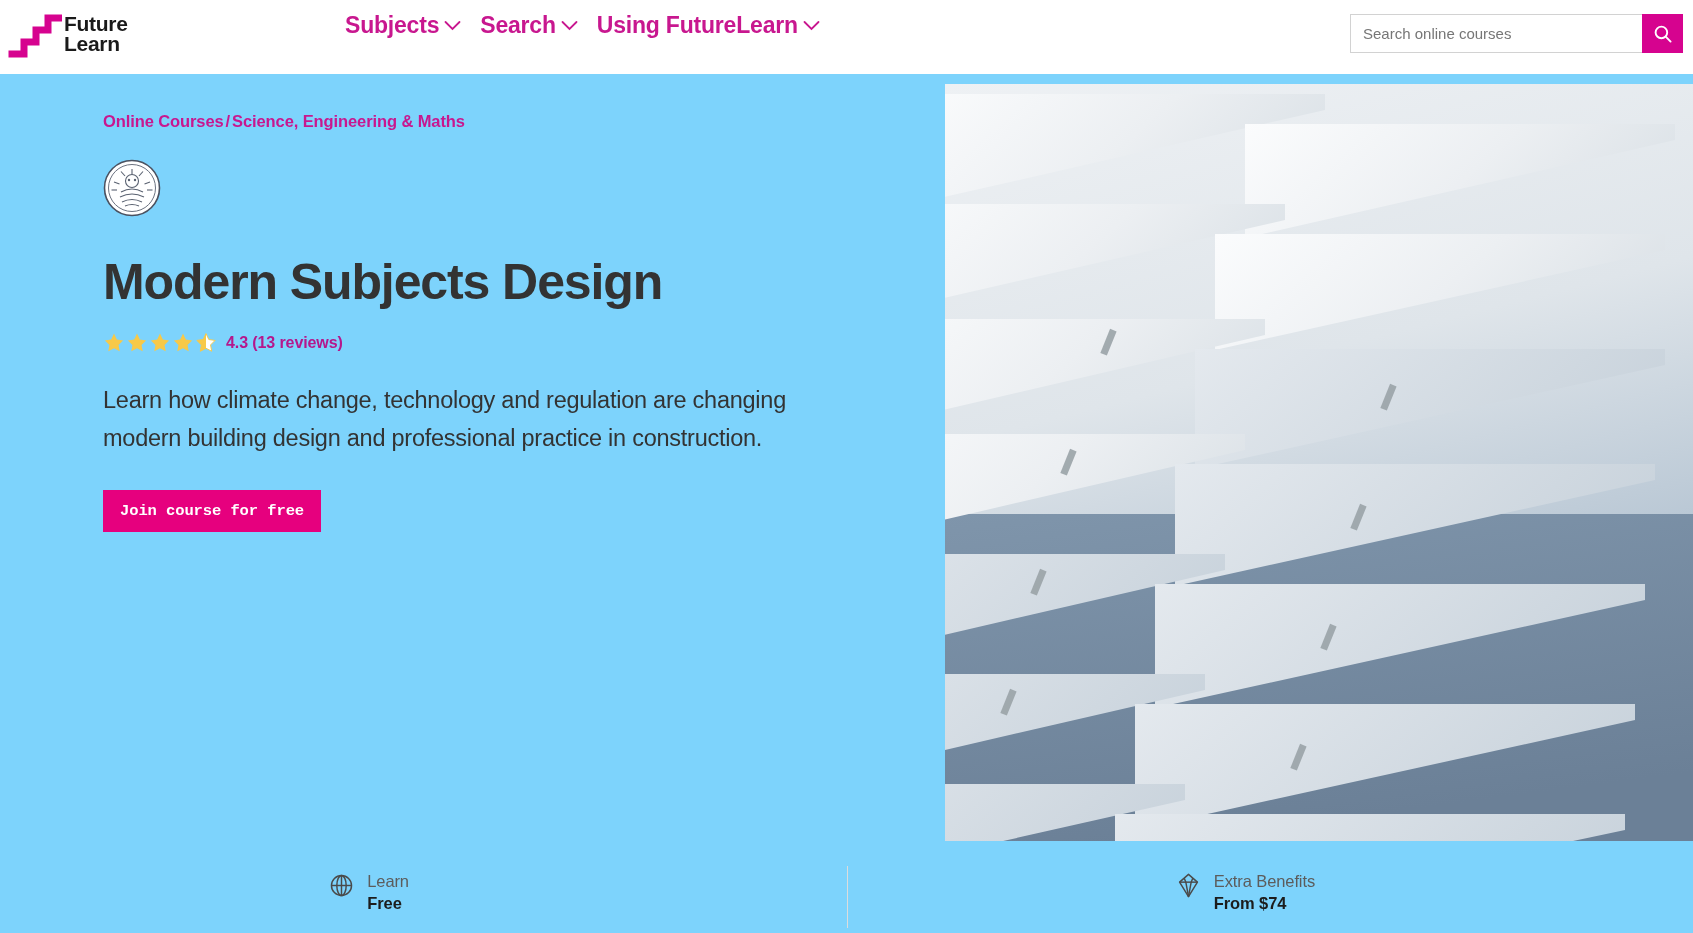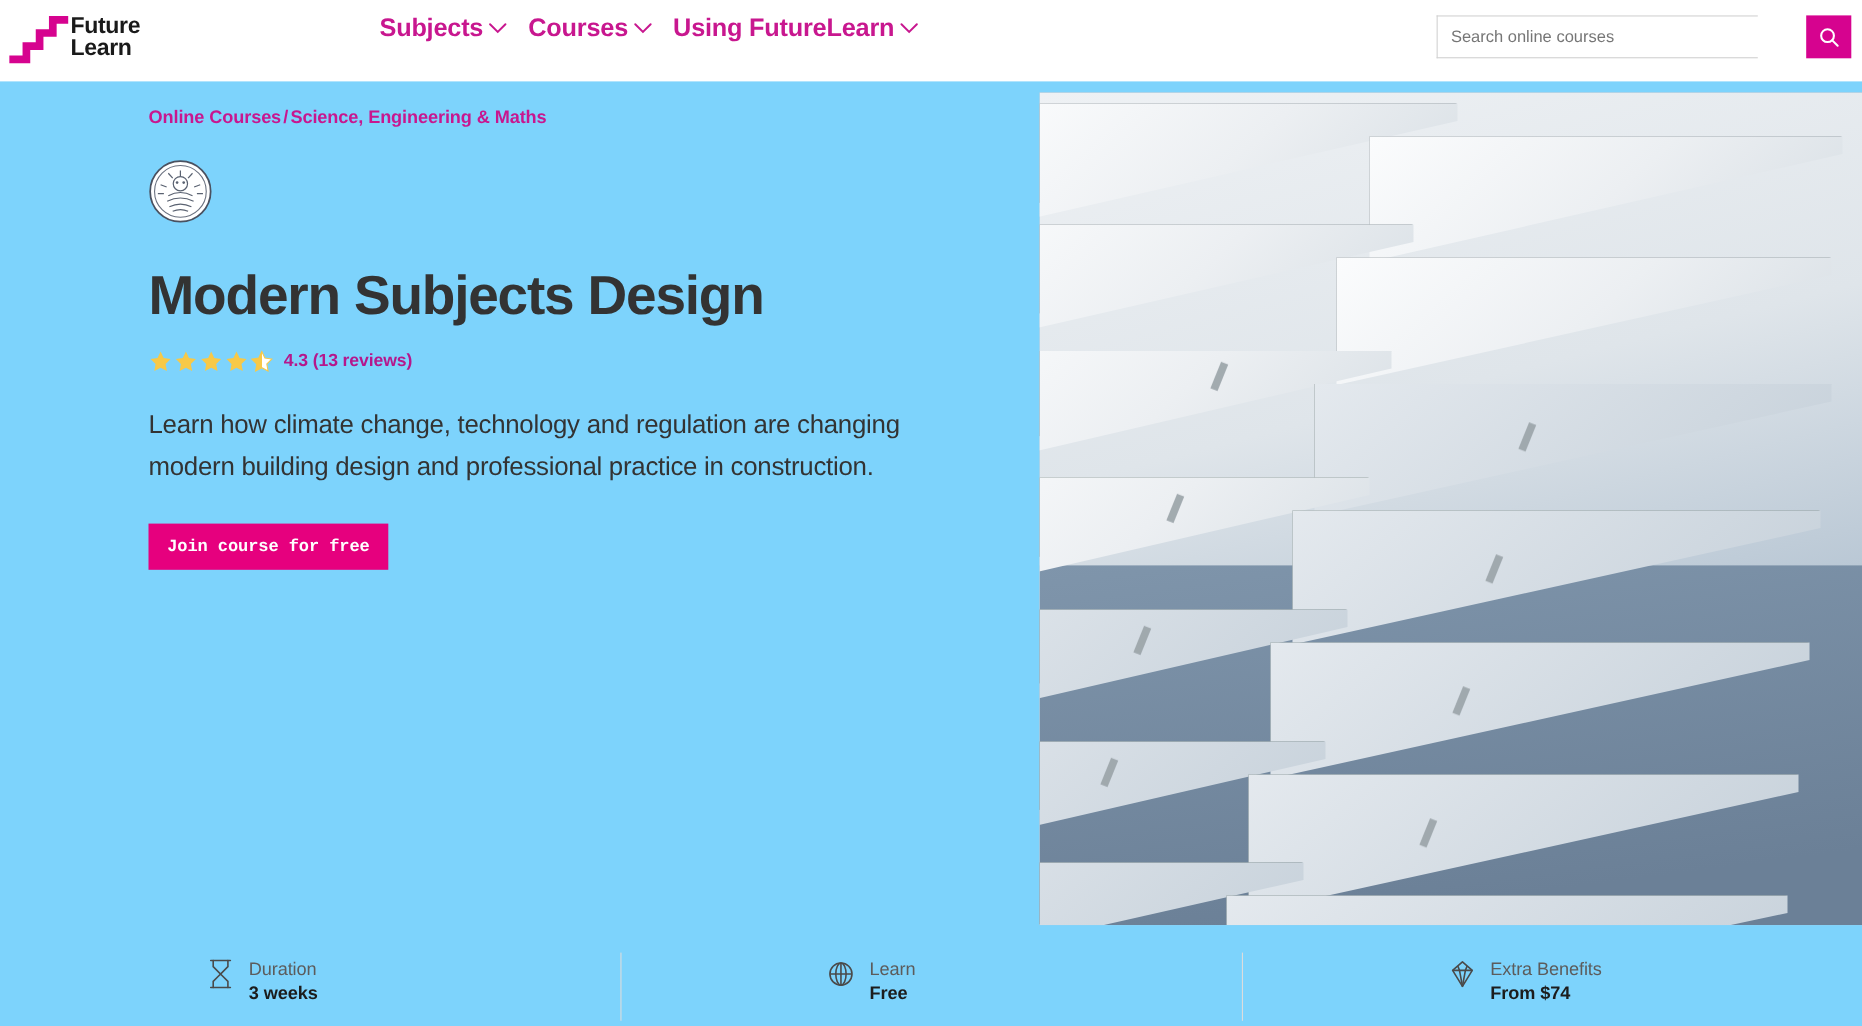--- a/index.html
+++ b/index.html
@@ -36,21 +36,21 @@
   .nav-item {
     display: flex; align-items: center; gap: 5px;
     color: #c8178f; font-size: 23px; font-weight: 600;
     letter-spacing: -0.2px; cursor: pointer;
     white-space: nowrap;
   }
   .chev { display: block; width: 17px; height: 11px; }
 
   .search-wrap {
     position: absolute; right: 10px; top: 14px;
-    display: flex; align-items: stretch; height: 39px; gap: 44px;
+    display: flex; align-items: stretch; height: 39px;
   }
   .search-input {
     width: 292px; height: 39px;
     border: 1px solid #d2d2d2; border-right: none;
     padding: 0 12px; font-size: 15px; color: #555;
     font-family: "Liberation Sans", sans-serif;
     background: #fff; outline: none;
   }
   .search-input::placeholder { color: #767676; }
   .search-btn {
@@ -62,21 +62,21 @@
   
   .hero-img {
     position: absolute; left: 945px; top: 84px;
     width: 748px; height: 757px;
     overflow: hidden;
     background: #c3ccd6;
   }
   .hero-img svg { display: block; width: 100%; height: 100%; }
 
   
-  .content { position: absolute; left: 103px; top: 98px; width: 800px; margin-left: 32px; }
+  .content { position: absolute; left: 103px; top: 112px; width: 800px; }
   .breadcrumb {
     font-size: 16.5px; font-weight: 600; color: #c8178f;
     letter-spacing: -0.1px; margin-bottom: 28px;
   }
   .breadcrumb a { color: #c8178f; text-decoration: none; cursor: pointer; }
   .breadcrumb .sep { color: #c8178f; margin: 0 2px; }
 
   .partner-logo { display: flex; align-items: center; height: 58px; margin-bottom: 38px; }
   .bath-crest { width: 58px; height: 58px; flex: none; }
   .bath-words {
@@ -159,21 +159,21 @@
     </a>
 
     <nav class="nav">
       <div class="nav-item">
         <span>Subjects</span>
         <svg class="chev" viewBox="0 0 17 11">
           <path d="M1.5 2 L8.5 9 L15.5 2" fill="none" stroke="#c8178f" stroke-width="1.8" stroke-linecap="round"></path>
         </svg>
       </div>
       <div class="nav-item">
-        <span>Courses</span>
+        <span>Search</span>
         <svg class="chev" viewBox="0 0 17 11">
           <path d="M1.5 2 L8.5 9 L15.5 2" fill="none" stroke="#c8178f" stroke-width="1.8" stroke-linecap="round"></path>
         </svg>
       </div>
       <div class="nav-item">
         <span>Using FutureLearn</span>
         <svg class="chev" viewBox="0 0 17 11">
           <path d="M1.5 2 L8.5 9 L15.5 2" fill="none" stroke="#c8178f" stroke-width="1.8" stroke-linecap="round"></path>
         </svg>
       </div>
@@ -370,36 +370,20 @@
     <p class="course-desc">Learn how climate change, technology and regulation are changing modern building design and professional practice in construction.</p>
 
     <div>
       <button class="cta-btn">Join course for free</button>
     </div>
 
   </div>
 
   <div class="stats">
 
-    <div class="stat">
-      <div class="stat-inner">
-        <svg class="stat-icon" viewBox="0 0 24 26">
-          <g fill="none" stroke="#4a4a4a" stroke-width="1.3" stroke-linecap="round">
-            <line x1="4" y1="2" x2="20" y2="2"></line>
-            <line x1="4" y1="24" x2="20" y2="24"></line>
-            <path d="M6 2 L6 7 L12 13 L18 7 L18 2"></path>
-            <path d="M6 24 L6 19 L12 13 L18 19 L18 24"></path>
-          </g>
-        </svg>
-        <div>
-          <div class="stat-label">Duration</div>
-          <div class="stat-value">3 weeks</div>
-        </div>
-      </div>
-    </div>
 
 
     <div class="stat">
       <div class="stat-inner">
         <svg class="stat-icon" viewBox="0 0 24 26">
           <g fill="none" stroke="#4a4a4a" stroke-width="1.3">
             <circle cx="12" cy="13" r="9"></circle>
             <ellipse cx="12" cy="13" rx="4.2" ry="9"></ellipse>
             <line x1="3" y1="13" x2="21" y2="13"></line>
             <line x1="12" y1="4" x2="12" y2="22"></line>

